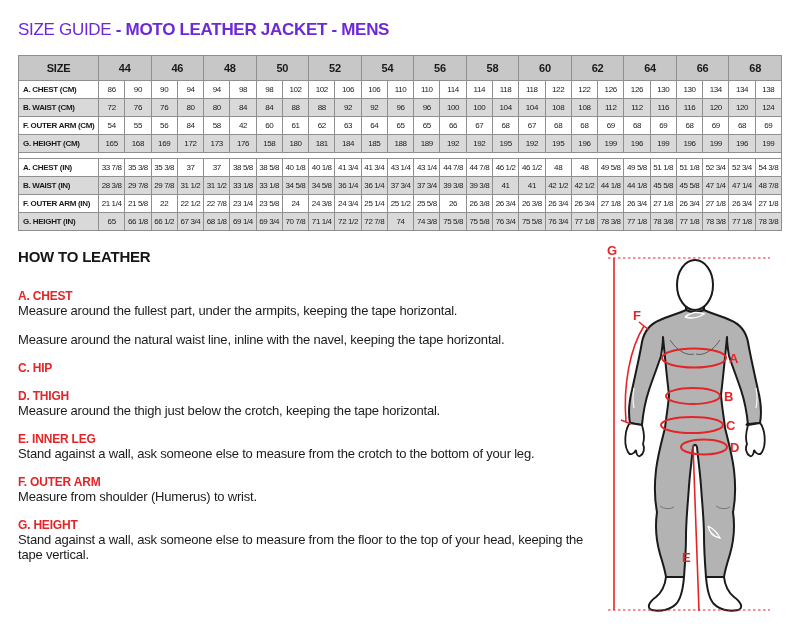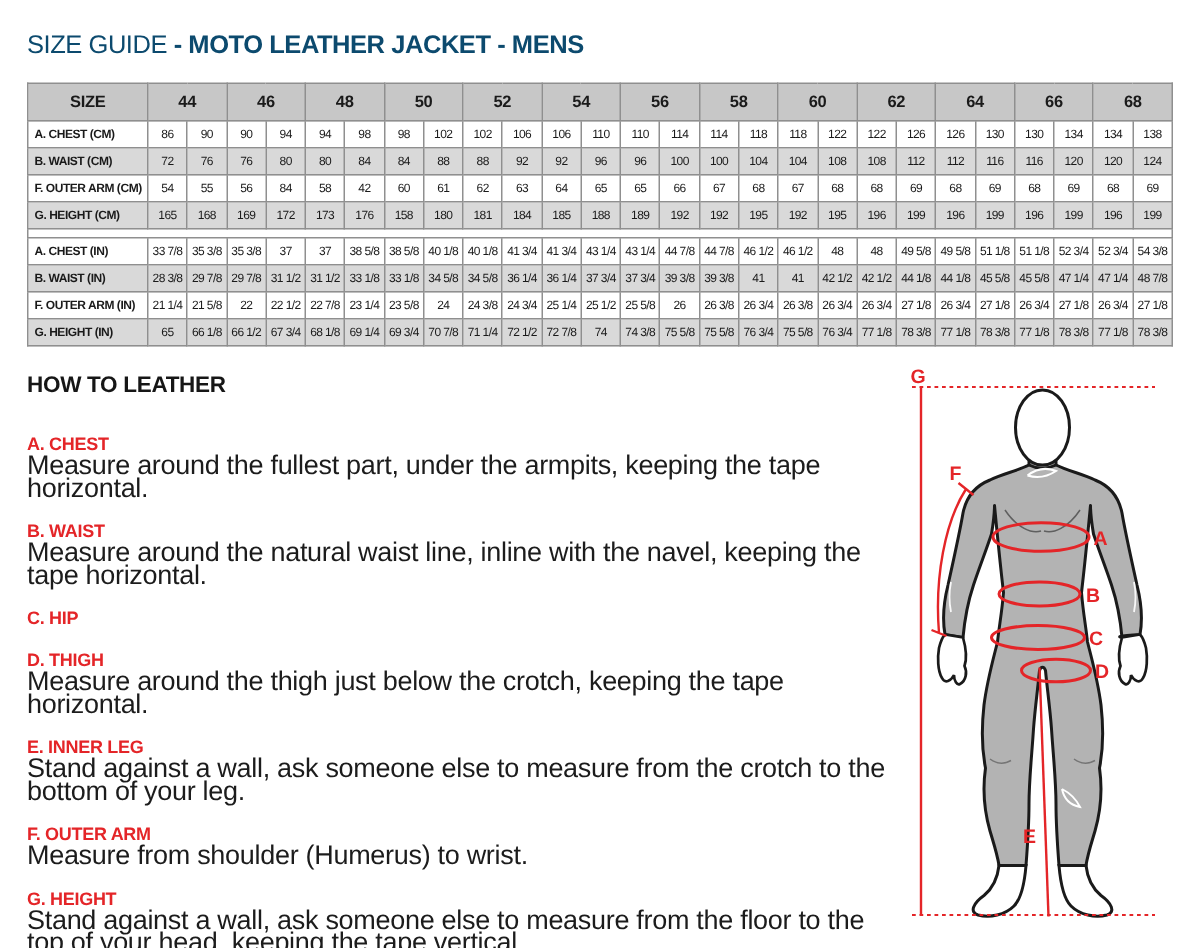--- a/index.html
+++ b/index.html
@@ -8,42 +8,42 @@
     --table-alt-bg:#d9d9d9;
     --table-border:#8f8f8f;
     --body-gray:#b3b3b3;
   }
   *{box-sizing:border-box;margin:0;padding:0}
   html,body{background:#fff}
   body{font-family:"Liberation Sans",sans-serif;color:#111}
   .page{position:relative;width:800px;height:632px;background:#fff;overflow:hidden}
 
   .title{position:absolute;left:18px;top:20px;font-size:17px;letter-spacing:-0.3px;
-         font-weight:normal;white-space:nowrap;color:#0c4a6e}
+         font-weight:normal;white-space:nowrap;color:#6d28d9}
   .title .b{font-weight:bold}
 
   table.size-table{position:absolute;left:18px;top:55px;width:764px;
                    border-collapse:collapse;table-layout:fixed}
   .size-table th,.size-table td{border:1px solid var(--table-border)}
   .size-table thead th{background:var(--table-header-bg);font-size:11px;height:25px;
                        font-weight:bold;letter-spacing:-0.2px;color:#1a1a1a}
   .size-table col.c-label{width:80px}
   .size-table td.lbl{font-size:8px;font-weight:bold;text-align:left;padding-left:4px;
                      white-space:nowrap;letter-spacing:-0.3px;color:#1a1a1a}
   .size-table td.val{font-size:8px;text-align:center;height:18px;padding:0;
                      white-space:nowrap;letter-spacing:-0.4px;color:#1a1a1a}
   .size-table tr.alt{background:var(--table-alt-bg)}
   .size-table tr.sep td{height:6px;background:#fff}
 
   .htm{position:absolute;left:18px;top:248px;width:578px}
   .htm h2{font-size:15px;font-weight:bold;letter-spacing:-0.2px;margin-bottom:24px;color:#161616}
   .sec{margin-bottom:14px}
   .sec-label{color:var(--accent-red);font-weight:bold;font-size:12px;line-height:14px;
              letter-spacing:-0.2px}
-  .sec-text{font-size:18px;line-height:15px;color:#1c1c1c;letter-spacing:-0.2px}
+  .sec-text{font-size:13px;line-height:15px;color:#1c1c1c;letter-spacing:-0.2px}
 
   .figure{position:absolute;left:598px;top:240px;width:194px;height:382px}
   .fig-label{font-family:"Liberation Sans",sans-serif;font-weight:bold;font-size:13px;
              fill:var(--accent-red)}
 </style>
 </head>
 <body>
 
 <div class="page">
 
@@ -310,21 +310,20 @@
       </tbody>
   </table>
 
   <section class="htm">
     <h2>HOW TO LEATHER</h2>
     <div class="sec">
       <div class="sec-label">A. CHEST</div>
       <div class="sec-text">Measure around the fullest part, under the armpits, keeping the tape horizontal.</div>
     </div>
     <div class="sec">
-      <div class="sec-label">B. WAIST</div>
       <div class="sec-text">Measure around the natural waist line, inline with the navel, keeping the tape horizontal.</div>
     </div>
     <div class="sec">
       <div class="sec-label">C. HIP</div>
     </div>
     <div class="sec">
       <div class="sec-label">D. THIGH</div>
       <div class="sec-text">Measure around the thigh just below the crotch, keeping the tape horizontal.</div>
     </div>
     <div class="sec">

